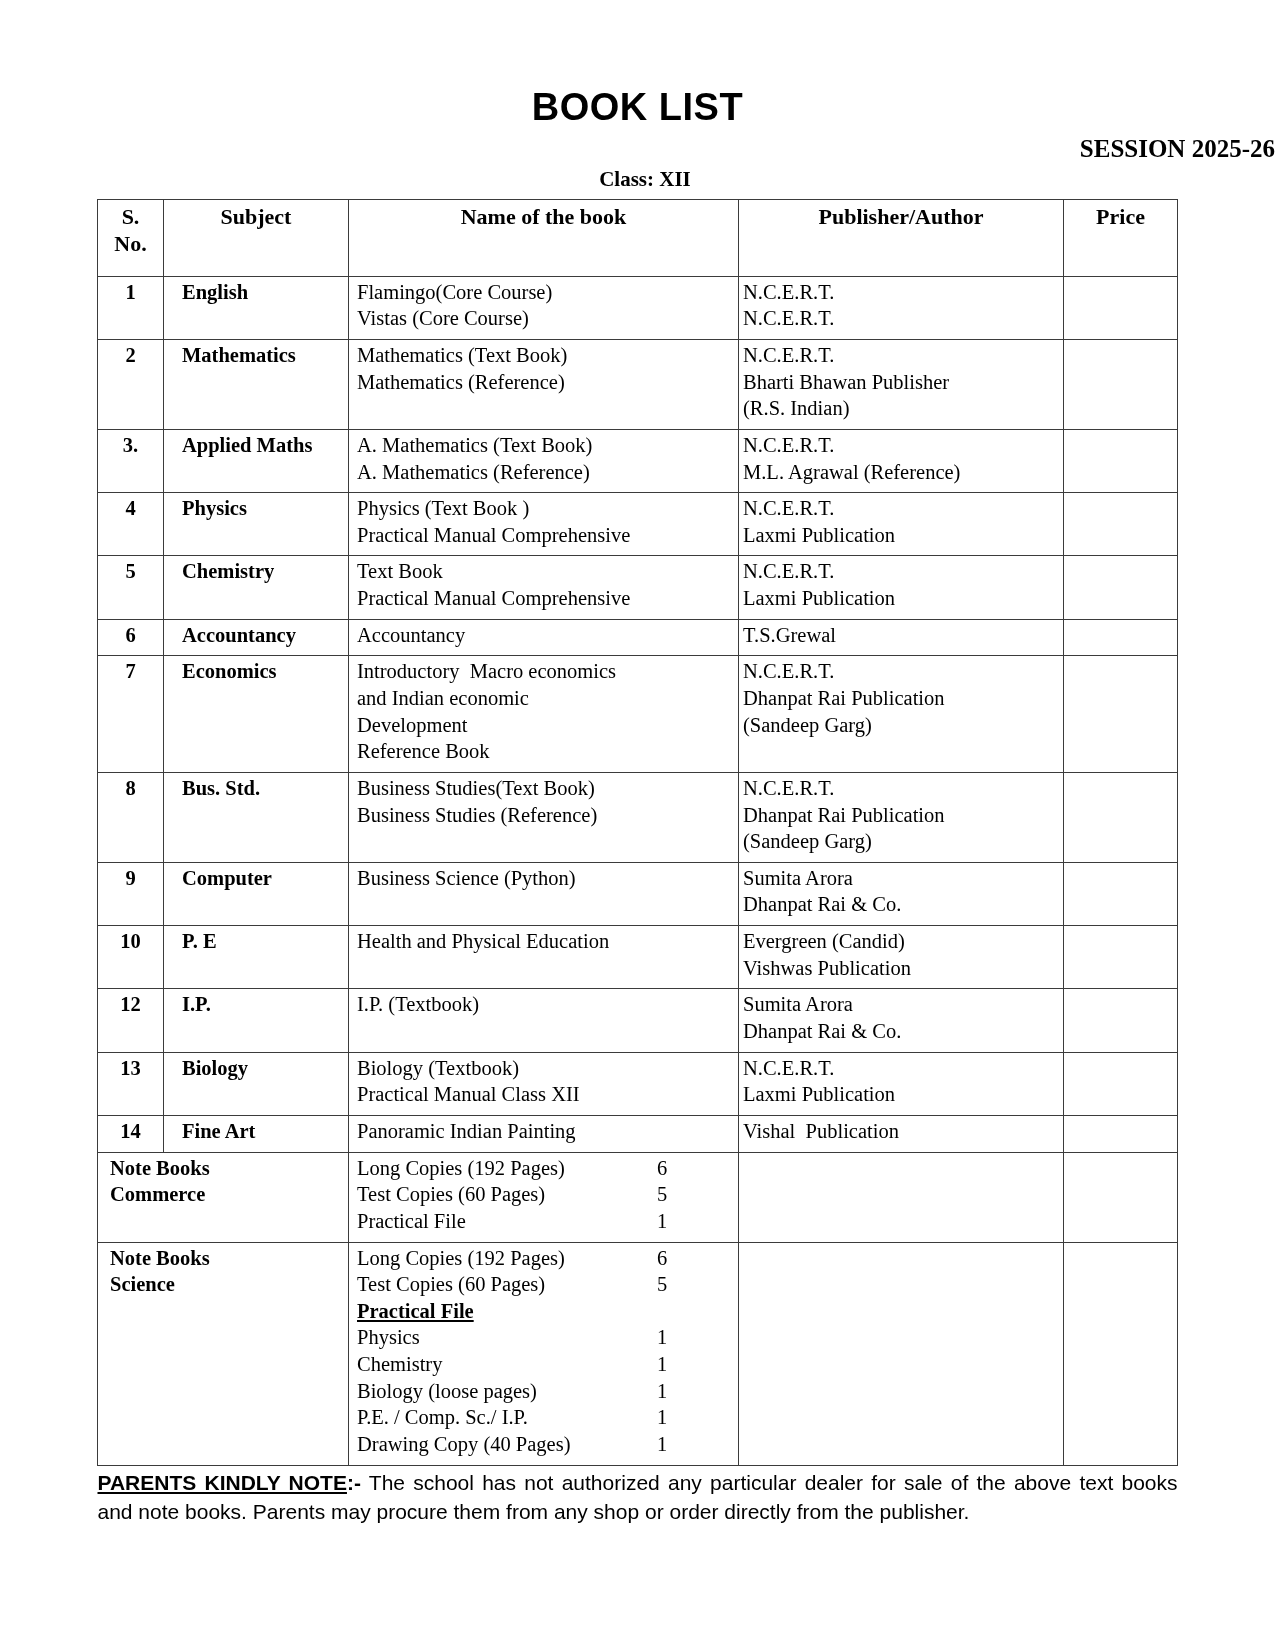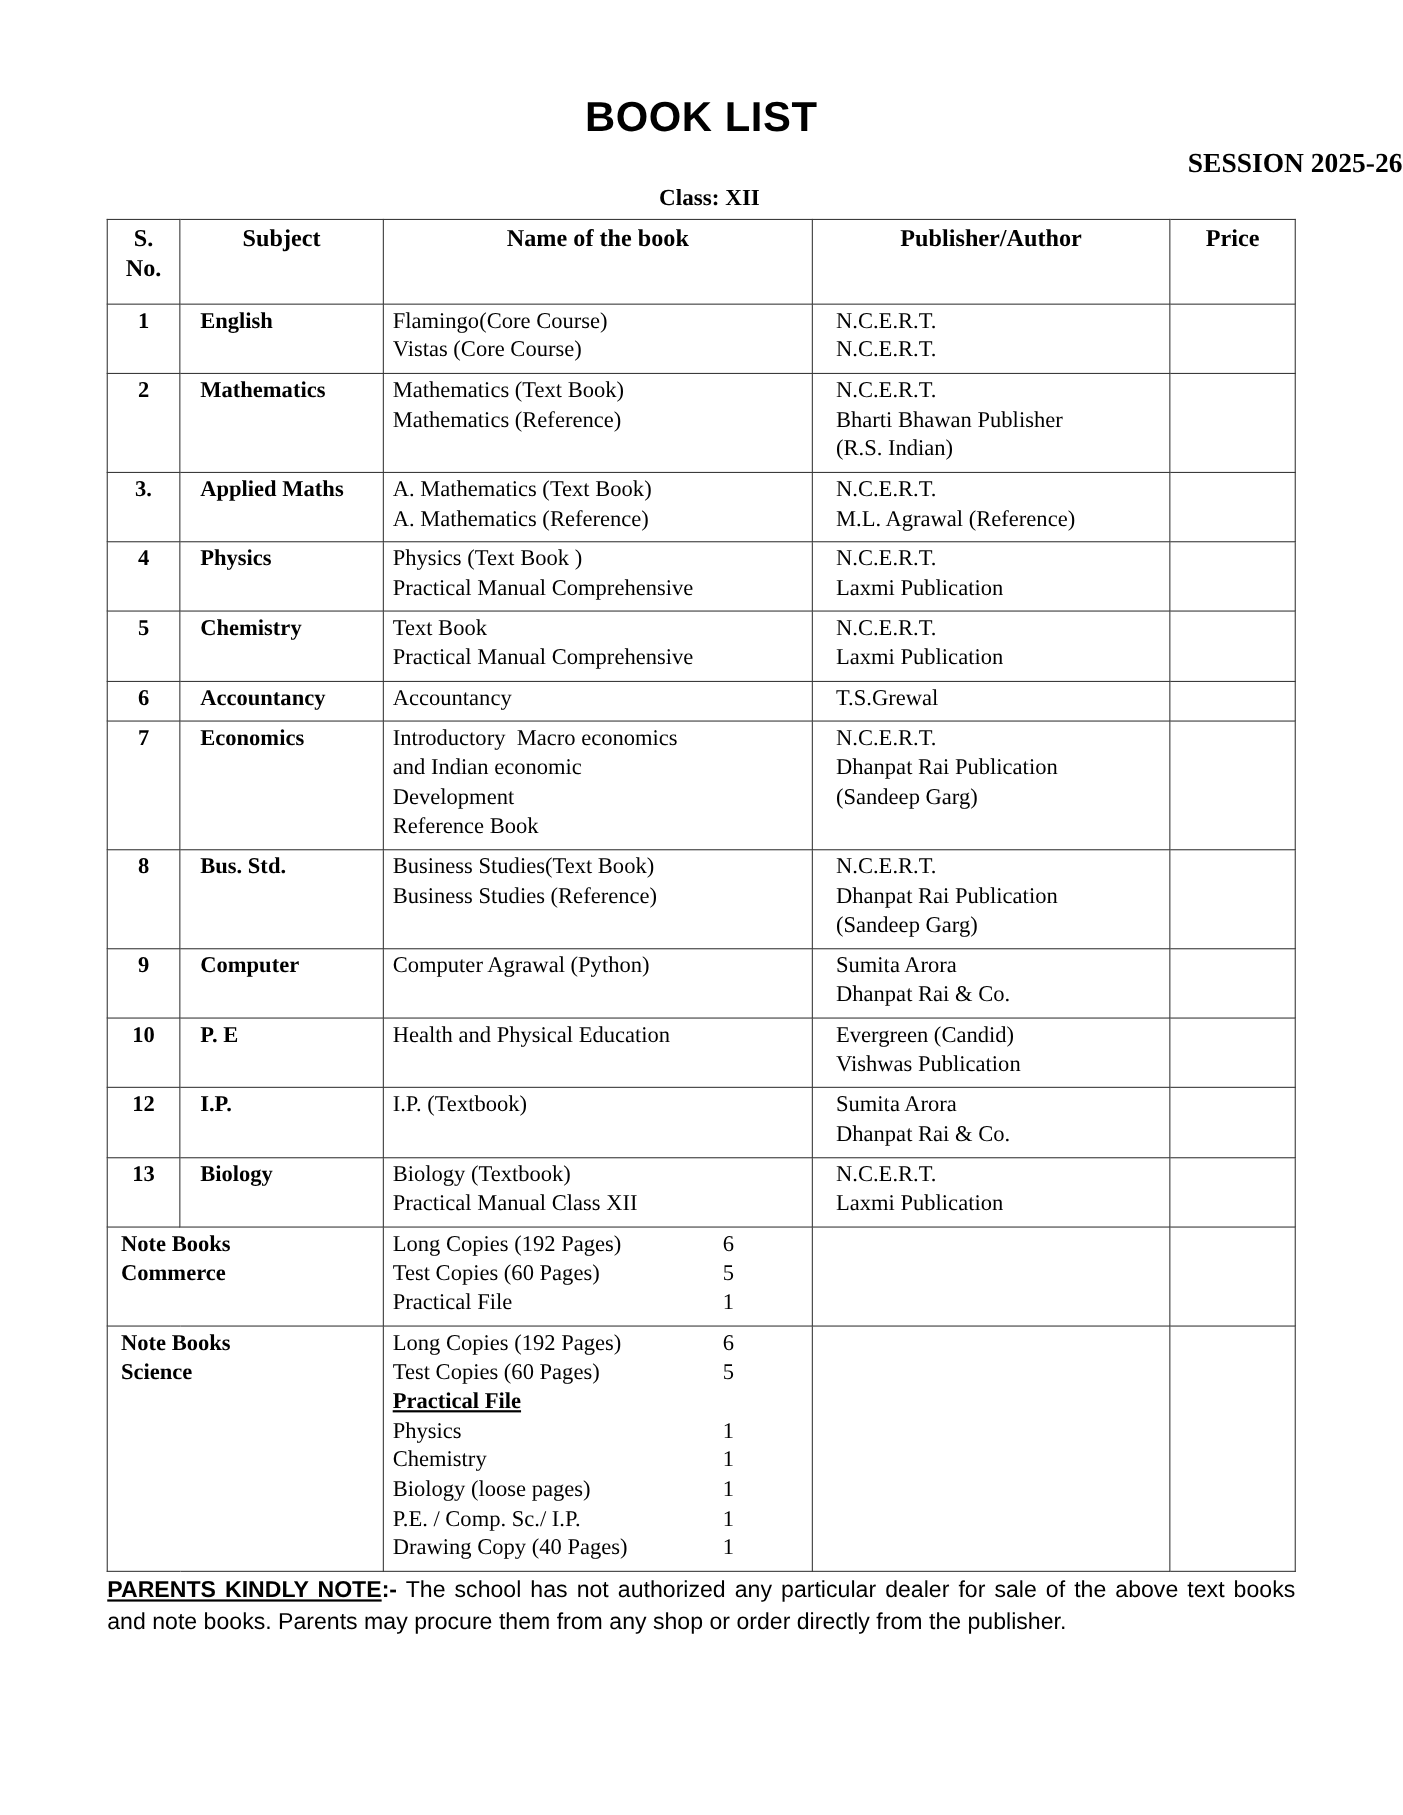--- a/index.html
+++ b/index.html
@@ -93,21 +93,21 @@
     padding-right: 0;
   }
   td.subject {
     font-weight: bold;
     padding-left: 18px;
   }
   td.book {
     padding-left: 8px;
   }
   td.pub {
-    padding-left: 21px;
+    padding-left: 4px;
   }
   td.price {
     padding: 0;
   }
 
   .line { display: block; white-space: pre; }
 
   
   td.nb-label {
     font-weight: bold;
@@ -283,21 +283,21 @@
             <span class="line">N.C.E.R.T.</span>
             <span class="line">Dhanpat Rai Publication</span>
             <span class="line">(Sandeep Garg)</span>
           </td>
           <td class="price"></td>
         </tr>
         <tr>
           <td class="sno">9</td>
           <td class="subject">Computer</td>
           <td class="book">
-            <span class="line">Computer Agrawal (Python)</span>
+            <span class="line">Business Science (Python)</span>
           </td>
           <td class="pub">
             <span class="line">Sumita Arora</span>
             <span class="line">Dhanpat Rai &amp; Co.</span>
           </td>
           <td class="price"></td>
         </tr>
         <tr>
           <td class="sno">10</td>
           <td class="subject">P. E</td>
@@ -325,20 +325,31 @@
         <tr>
           <td class="sno">13</td>
           <td class="subject">Biology</td>
           <td class="book">
             <span class="line">Biology (Textbook)</span>
             <span class="line">Practical Manual Class XII</span>
           </td>
           <td class="pub">
             <span class="line">N.C.E.R.T.</span>
             <span class="line">Laxmi Publication</span>
+          </td>
+          <td class="price"></td>
+        </tr>
+        <tr>
+          <td class="sno">14</td>
+          <td class="subject">Fine Art</td>
+          <td class="book">
+            <span class="line">Panoramic Indian Painting</span>
+          </td>
+          <td class="pub">
+            <span class="line">Vishal  Publication</span>
           </td>
           <td class="price"></td>
         </tr>
         <tr>
           <td class="nb-label" colspan="2">
             <span class="line">Note Books</span>
             <span class="line">Commerce</span>
           </td>
           <td class="book">
             <span class="nb-row-inner"><span>Long Copies (192 Pages)</span><span class="nb-qty">6</span></span>

